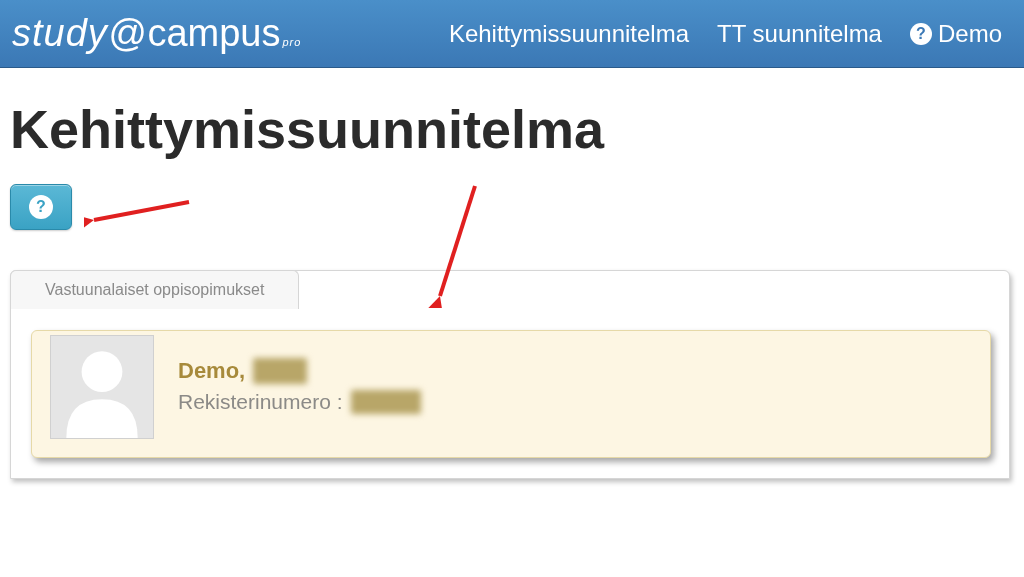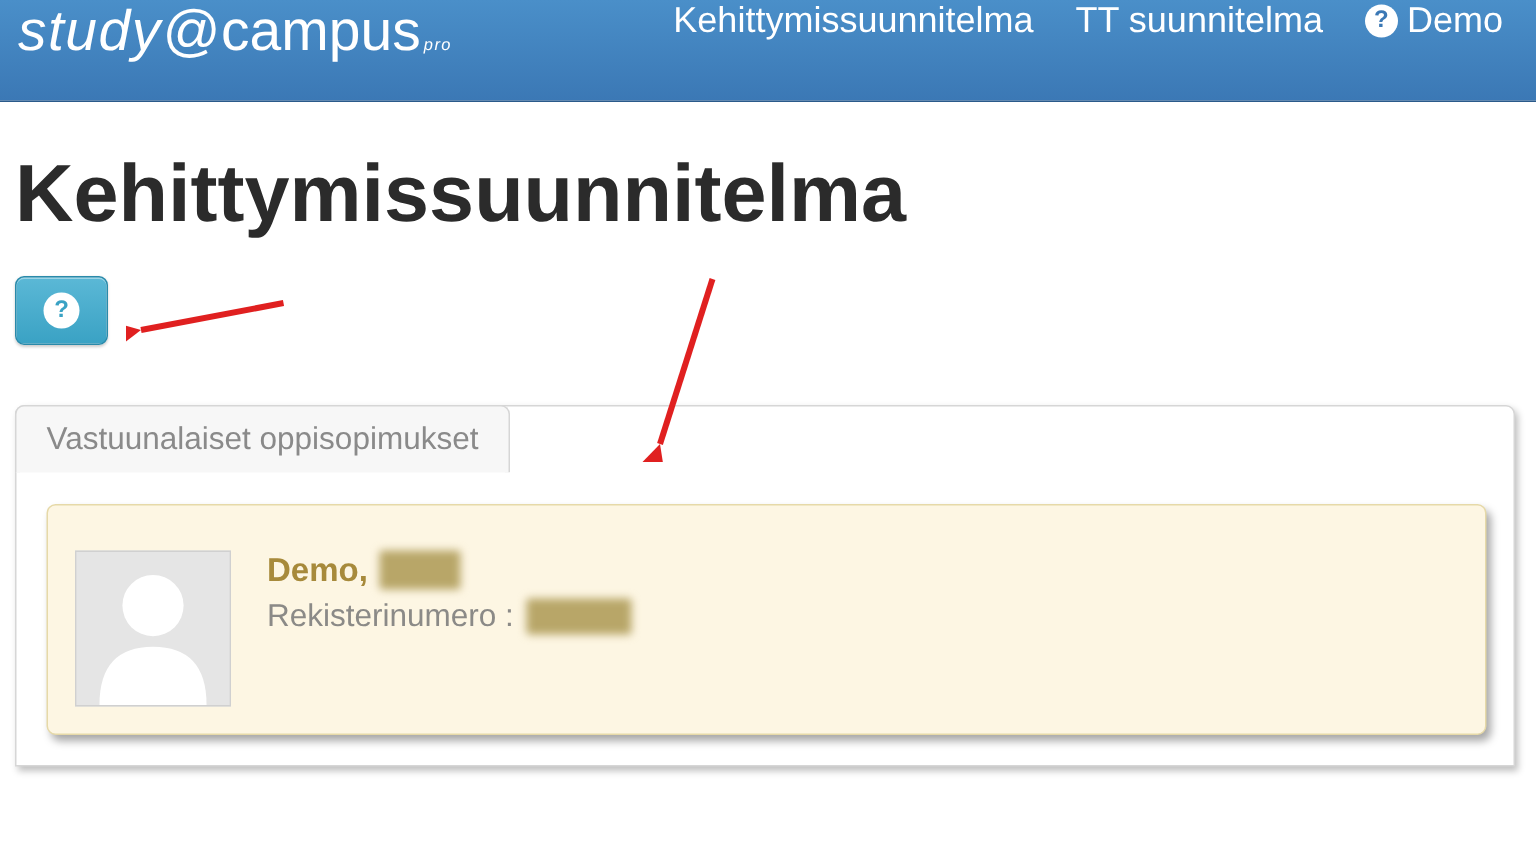--- a/index.html
+++ b/index.html
@@ -8,21 +8,21 @@
       background: #ffffff;
       width: 1024px;
       height: 577px;
       overflow: hidden;
       position: relative;
     }
     .topbar {
       background: linear-gradient(to bottom, #4a8fc9, #3b78b5);
       height: 68px;
       display: flex;
-      align-items: flex-start;
+      align-items: center;
       padding: 0 12px;
       border-bottom: 1px solid #2a5a8a;
     }
     .logo {
       color: #ffffff;
       font-size: 38px;
       letter-spacing: 1px;
       font-weight: 300;
       font-family: "Trebuchet MS", Arial, sans-serif;
       display: flex;
@@ -101,38 +101,39 @@
       width: 1000px;
       box-shadow: 2px 3px 5px rgba(0,0,0,0.25);
       position: relative;
     }
     .tab {
       display: inline-block;
       background: #f7f7f7;
       border: 1px solid #d6d6d6;
       border-bottom: none;
       border-radius: 6px 6px 0 0;
-      padding: 10px 20px;
+      padding: 10px 34px;
       color: #8a8a8a;
-      font-size: 21px;
+      font-size: 16px;
       position: relative;
       top: -1px;
       left: -1px;
       cursor: pointer;
     }
     .card {
       margin: 20px;
       background: #fdf6e3;
       border: 1px solid #e6d9a8;
       border-radius: 6px;
-      padding: 30px 18px 18px 18px;
+      padding: 4px 18px 18px 18px;
       display: flex;
       gap: 24px;
       box-shadow: 3px 4px 6px rgba(0,0,0,0.35);
       width: 960px;
+      align-items: center;
     }
     .avatar {
       width: 104px;
       height: 104px;
       background: #e5e5e5;
       border: 1px solid #d0d0d0;
       display: flex;
       align-items: center;
       justify-content: center;
       flex-shrink: 0;

